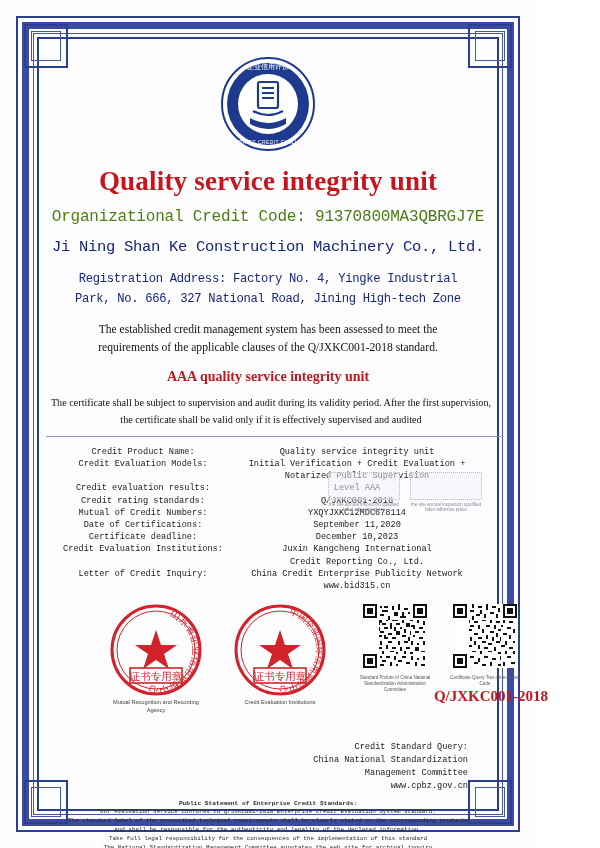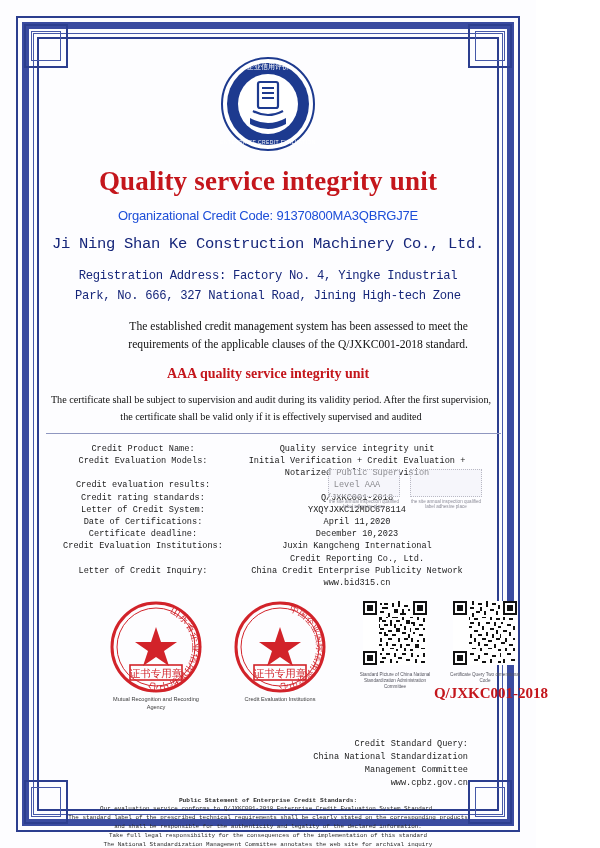--- a/index.html
+++ b/index.html
@@ -104,23 +104,23 @@
   .title-main {
     margin-top: 14px;
     font-size: 27px;
     font-weight: bold;
     color: #c4161c;
     letter-spacing: 0.2px;
     font-family: "Liberation Serif", serif;
   }
   .org-code {
     margin-top: 11px;
-    font-size: 13px;
-    color: #1d4ed8;
-    font-family: Liberation Sans, sans-serif;
+    font-size: 16px;
+    color: #4d7c0f;
+    font-family: Liberation Mono, monospace;
     letter-spacing: -0.2px;
   }
   .company {
     margin-top: 12px;
     font-size: 15.5px;
     font-weight: normal;
     color: #16267a;
     font-family: "Liberation Mono", monospace;
     letter-spacing: -0.3px;
   }
@@ -133,21 +133,20 @@
     font-family: "Liberation Mono", monospace;
     letter-spacing: -0.3px;
   }
   .statement {
     margin: 12px auto 0 auto;
     width: 400px;
     font-size: 11.6px;
     line-height: 1.55;
     color: #111111;
     font-family: "Liberation Serif", serif;
-    text-align: right;
   }
   .title-aaa {
     margin-top: 12px;
     font-size: 14px;
     font-weight: bold;
     color: #c4161c;
     font-family: "Liberation Serif", serif;
   }
   .supervision {
     margin: 10px auto 0 auto;
@@ -368,26 +367,26 @@
           </tr>
           <tr>
             <td class="k">Credit evaluation results:</td>
             <td class="v">Level AAA</td>
           </tr>
           <tr>
             <td class="k">Credit rating standards:</td>
             <td class="v">Q/JXKC001-2018</td>
           </tr>
           <tr>
-            <td class="k">Letter of Credit System:</td>
+            <td class="k">Mutual of Credit Numbers:</td>
             <td class="v">YXQYJXKC12MDC678114</td>
           </tr>
           <tr>
             <td class="k">Date of Certifications:</td>
-            <td class="v">April 11,2020</td>
+            <td class="v">September 11,2020</td>
           </tr>
           <tr>
             <td class="k">Certificate deadline:</td>
             <td class="v">December 10,2023</td>
           </tr>
           <tr>
             <td class="k">Credit Evaluation Institutions:</td>
             <td class="v">Juxin Kangcheng International
 Credit Reporting Co., Ltd.</td>
           </tr>

